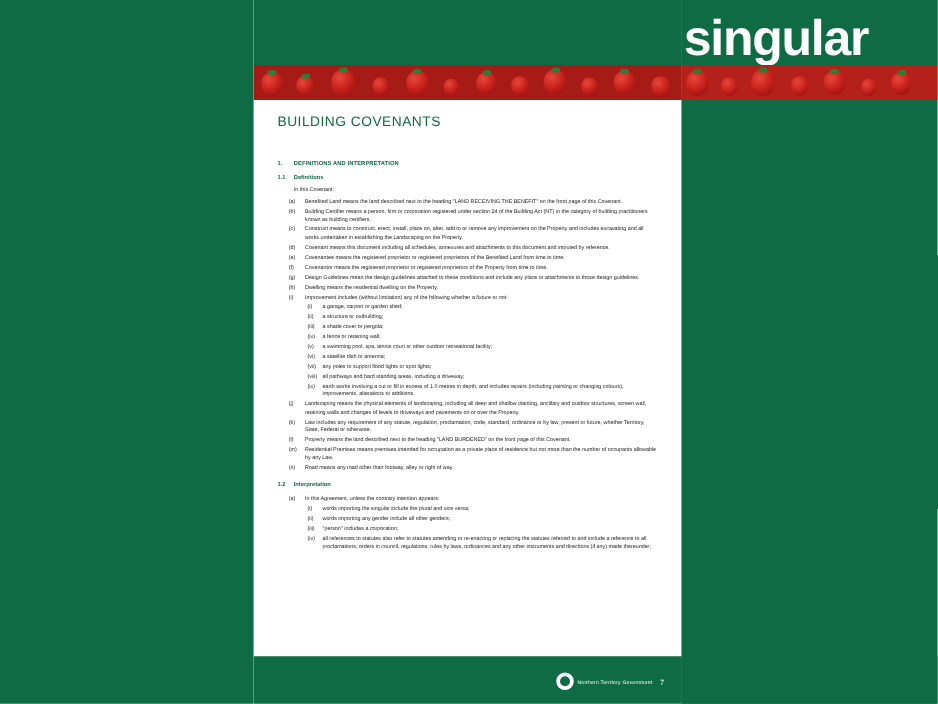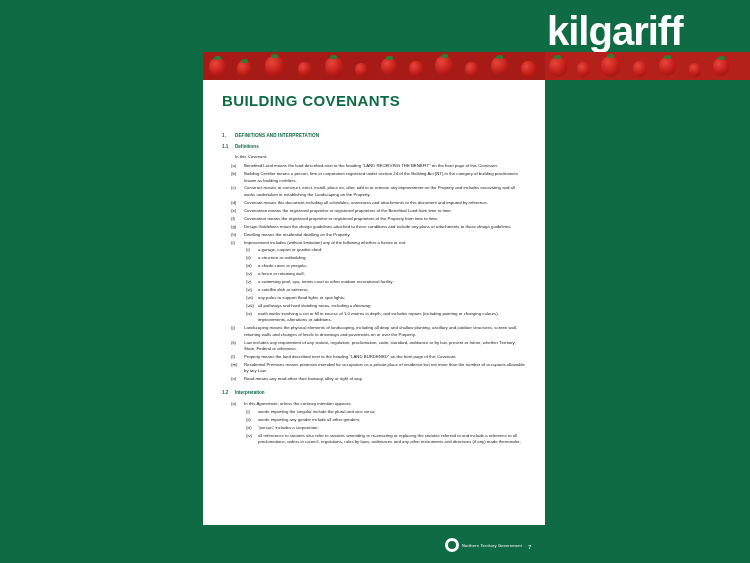--- a/index.html
+++ b/index.html
@@ -110,22 +110,22 @@
   }
   
   .content {
     position: absolute;
     left: 222px;
     top: 92px;
     width: 305px;
   }
   .doc-title {
     color: #0f6b43;
-    font-size: 15px;
-    font-weight: bold;
+    font-size: 11px;
+    font-weight: normal;
     letter-spacing: 0.4px;
     margin: 0 0 24px 0;
   }
   .sec-head {
     color: #0f6b43;
     font-size: 4.6px;
     font-weight: bold;
     margin: 0 0 2.5px 0;
     letter-spacing: 0.1px;
   }
@@ -220,21 +220,21 @@
 <body>
 
 <div class="page">
 
   <div class="left-rail"></div>
   <div class="right-rail"></div>
   <div class="sheet"></div>
 
   <div class="header-band"></div>
   <div class="logo-block">
-    <span class="logo-text">kilgariff</span>
+    <span class="logo-text">singular</span>
   </div>
 
   <div class="berry-band">
     <div class="berry" style="left:6px; top:6px; width:17px; height:19px;"></div>
     <div class="leaf" style="left:11px; top:4px;"></div>
     <div class="berry" style="left:34px; top:9px; width:14px; height:16px;"></div>
     <div class="leaf" style="left:38px; top:7px;"></div>
     <div class="berry" style="left:62px; top:4px; width:19px; height:21px;"></div>
     <div class="leaf" style="left:68px; top:2px;"></div>
     <div class="berry" style="left:95px; top:10px; width:13px; height:15px;"></div>

